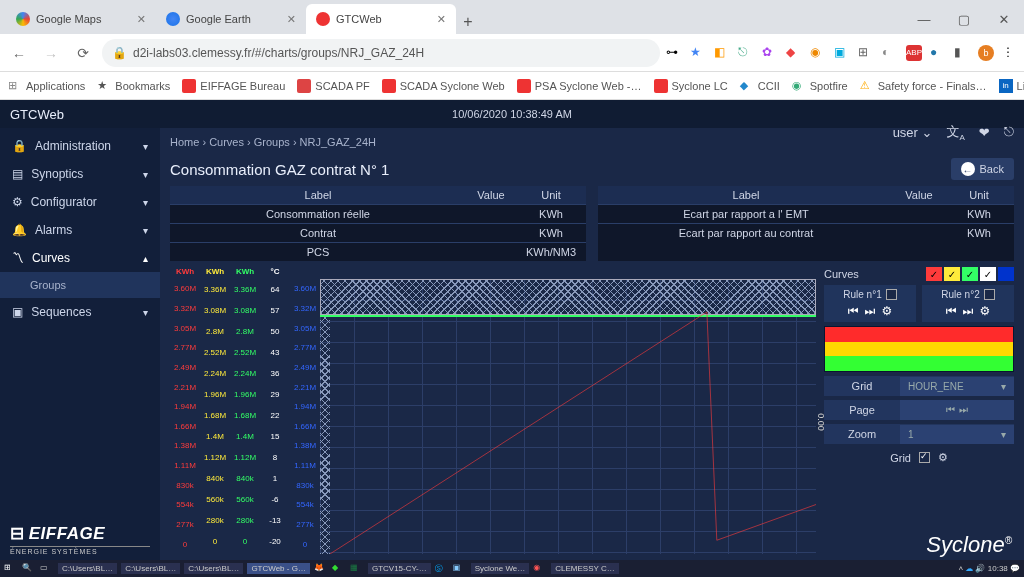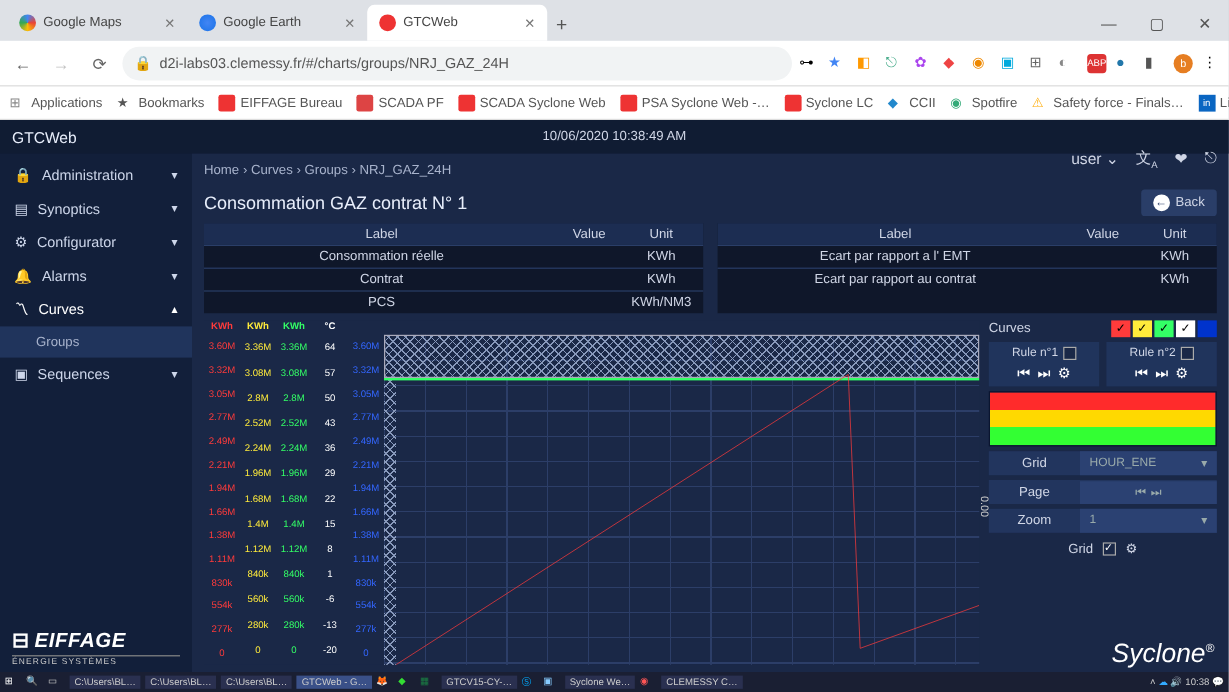--- a/index.html
+++ b/index.html
@@ -98,21 +98,21 @@
 .sw.green { background: #33ff66; }
 .sw.white { background: #fff; }
 .sw.blue { background: #0033cc; }
 .rules { display: flex; gap: 6px; }
 .rule { flex: 1; background: #20345c; padding: 4px; display: flex; flex-direction: column; align-items: center; gap: 4px; }
 .rule .lbl { font-size: 10px; display: flex; align-items: center; gap: 4px; }
 .rule .ctrl { font-size: 12px; display: flex; gap: 6px; color: #fff; }
 .gradient { height: 46px; background: linear-gradient(to bottom, #ff2b2b 0 33%, #ffd900 33% 66%, #33ff33 66% 100%); border: 1px solid #0a1530; }
 .setting { display: flex; align-items: center; background: #22355e; }
 .setting .slabel { width: 76px; text-align: center; padding: 4px; }
-.setting .sval { flex: 1; background: #2b4172; padding: 4px 8px; color: #9aa; font-size: 10px; display: flex; align-items: flex-start; gap: 4px; justify-content: center;}
+.setting .sval { flex: 1; background: #2b4172; padding: 4px 8px; color: #9aa; font-size: 10px; display: flex; align-items: center; gap: 4px; justify-content: center;}
 .gridrow { text-align: center; padding: 3px; display: flex; justify-content: center; gap: 8px; align-items: center;}
 
 .syclone { position: absolute; right: 12px; bottom: 2px; font-size: 22px; color: #fff; font-family: Georgia, serif; font-style: italic; pointer-events: none;}
 .syclone sup { font-size: 10px; }
 
 
 .taskbar { height: 17px; background: #1a1f33; display: flex; align-items: center; padding: 0 4px; gap: 4px; font-size: 8px; color: #ccc; }
 .taskbar .tb-item { background: #2a3050; padding: 1px 4px; white-space: nowrap; overflow: hidden; max-width: 72px; text-overflow: ellipsis; font-size: 8px; }
 .taskbar .tb-icon { width: 14px; height: 12px; display: inline-block; }
 .taskbar .clock { margin-left: auto; font-size: 8px; }

